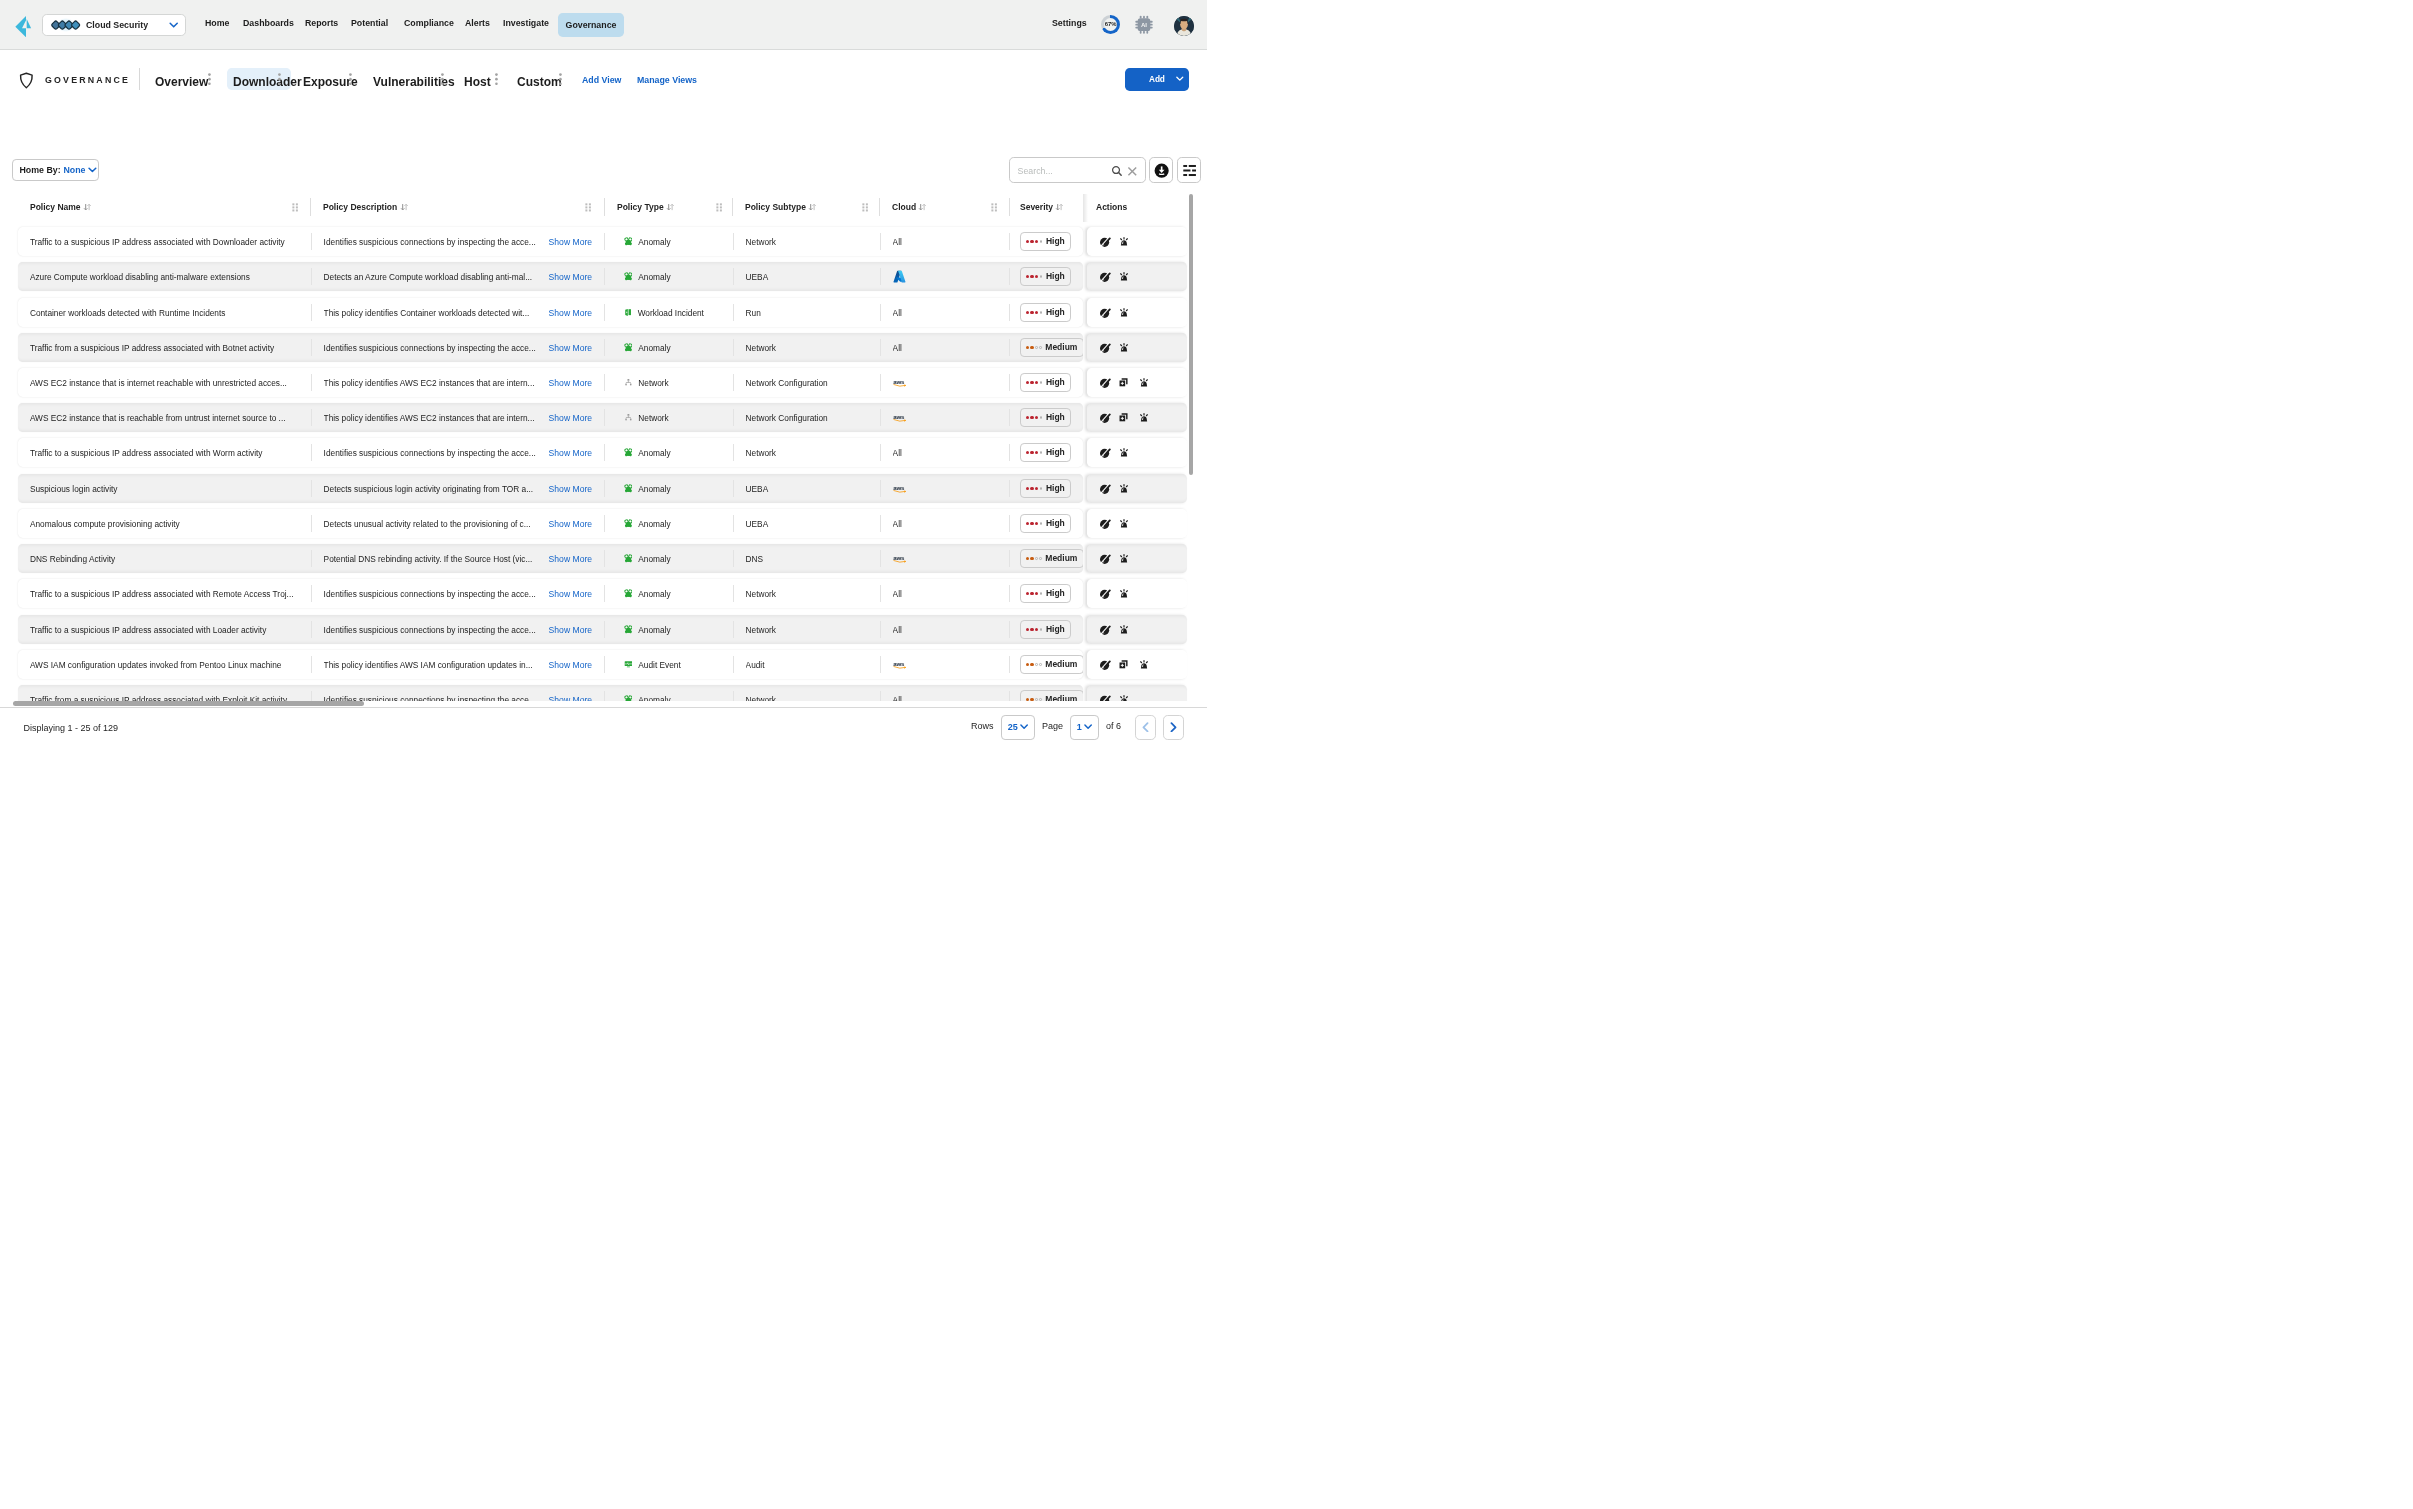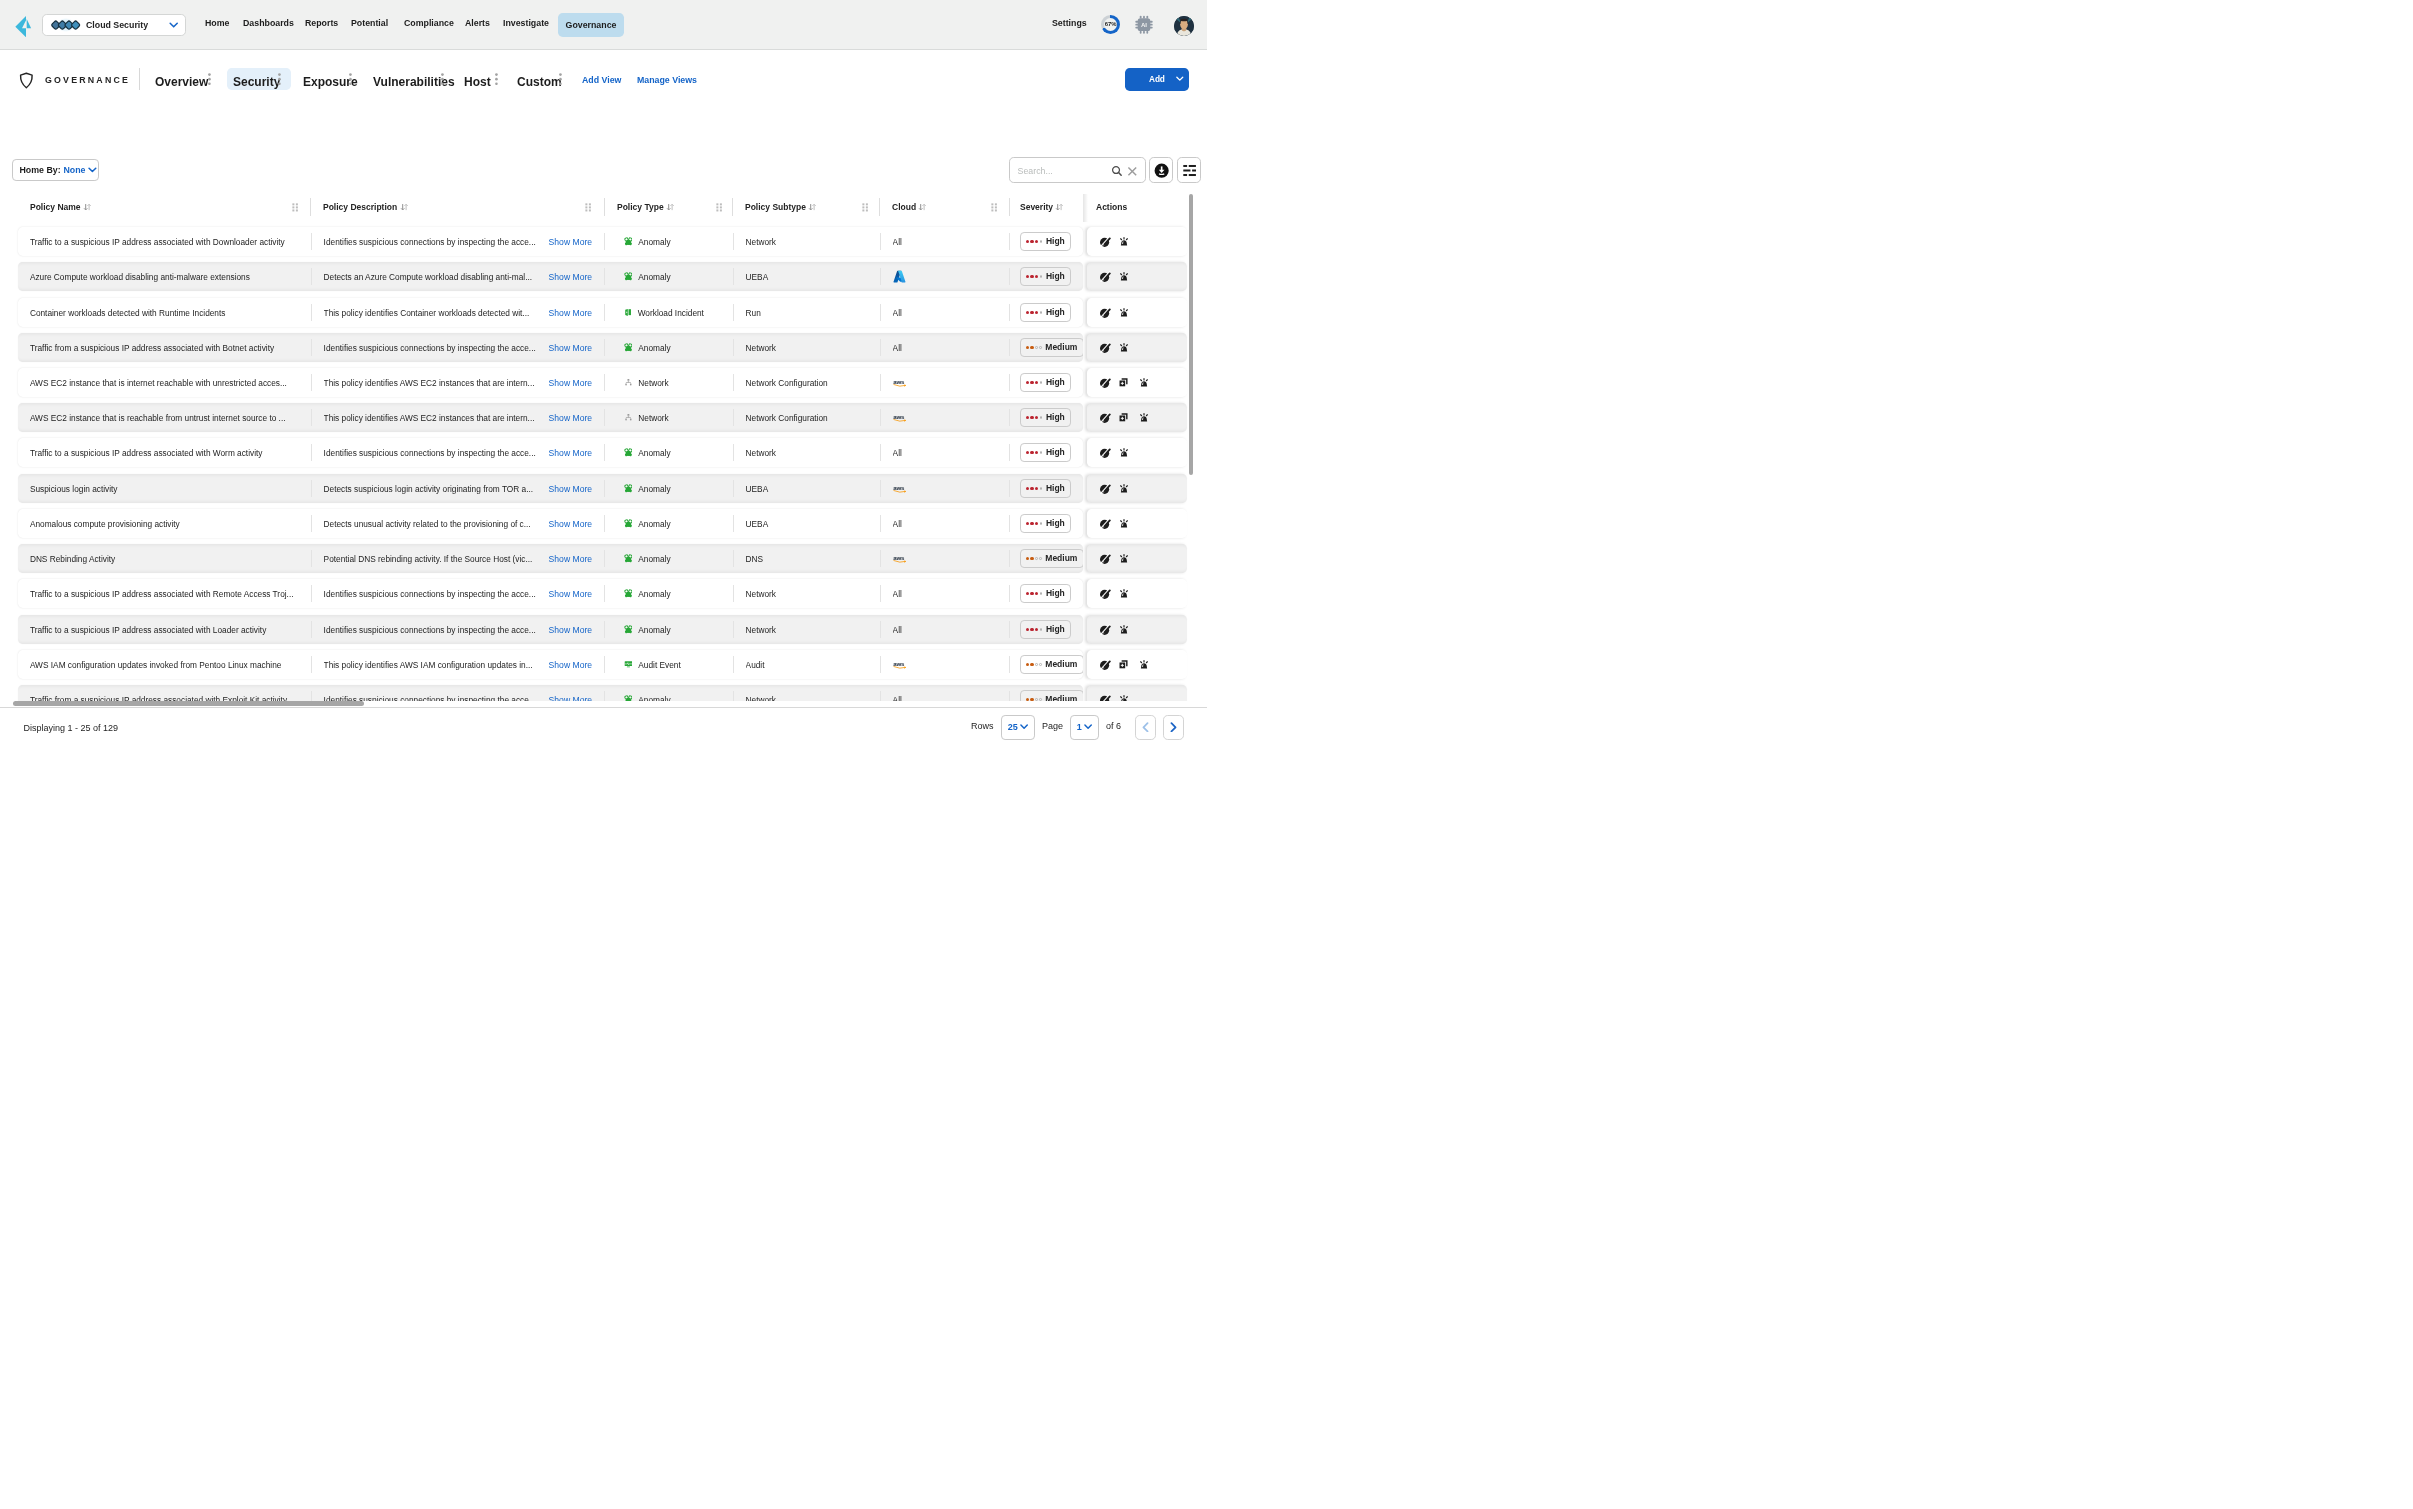--- a/index.html
+++ b/index.html
@@ -157,21 +157,21 @@
 <i id="govsep"></i>
 <span class="tab" style="left:155px">Overview</span>
       <span class="tdots" style="left:208px"><svg width="2.9" height="12.3" viewBox="0 0 5 21">
           <g fill="#a2a2a2">
             <circle cx="2.5" cy="2.6" r="2.3"></circle>
             <circle cx="2.5" cy="10.5" r="2.3"></circle>
             <circle cx="2.5" cy="18.4" r="2.3"></circle>
           </g>
         </svg></span>
 <div id="inctab"></div>
-<span class="tab" style="left:233px">Security</span>
+<span class="tab" style="left:233px">Downloader</span>
       <span class="tdots" style="left:278px"><svg width="2.9" height="12.3" viewBox="0 0 5 21">
           <g fill="#a2a2a2">
             <circle cx="2.5" cy="2.6" r="2.3"></circle>
             <circle cx="2.5" cy="10.5" r="2.3"></circle>
             <circle cx="2.5" cy="18.4" r="2.3"></circle>
           </g>
         </svg></span>
 <span class="tab" style="left:303px">Exposure</span>
       <span class="tdots" style="left:349px"><svg width="2.9" height="12.3" viewBox="0 0 5 21">
           <g fill="#a2a2a2">

